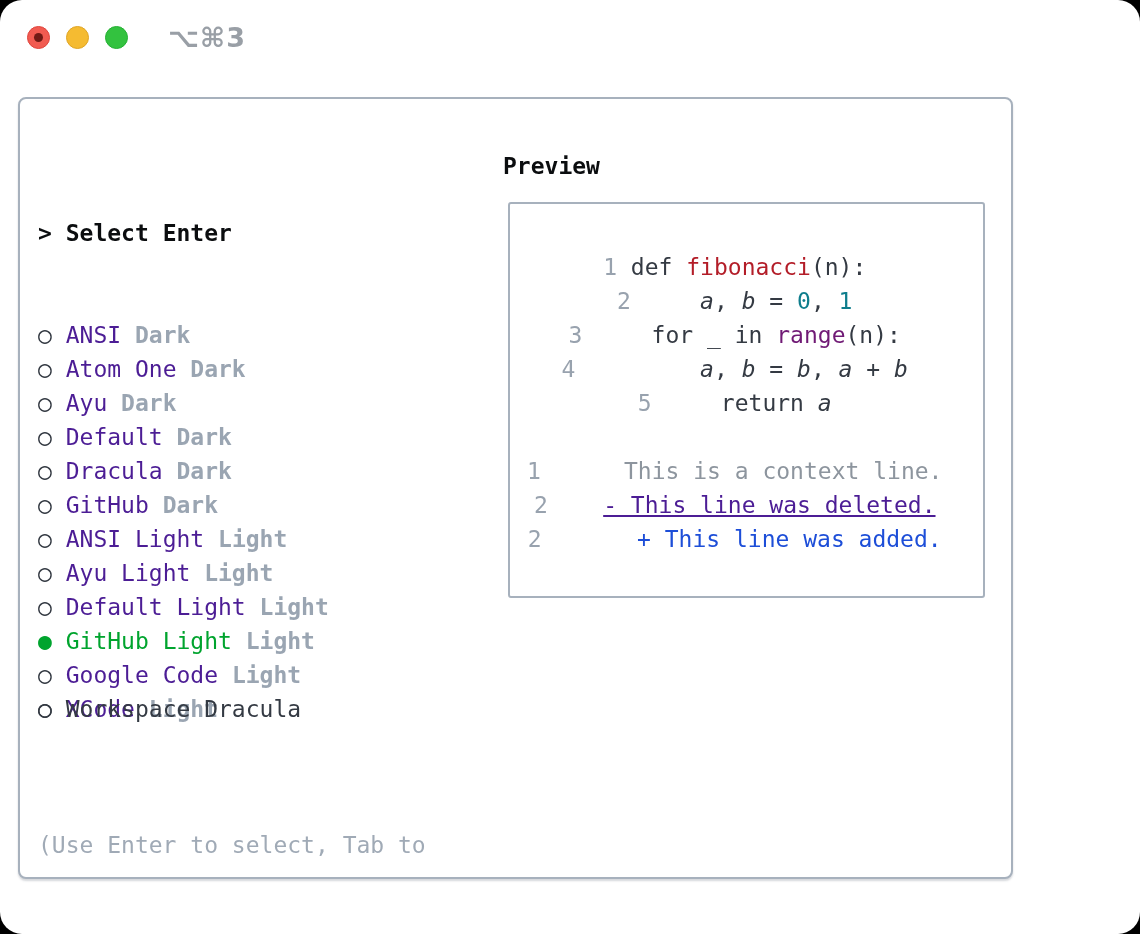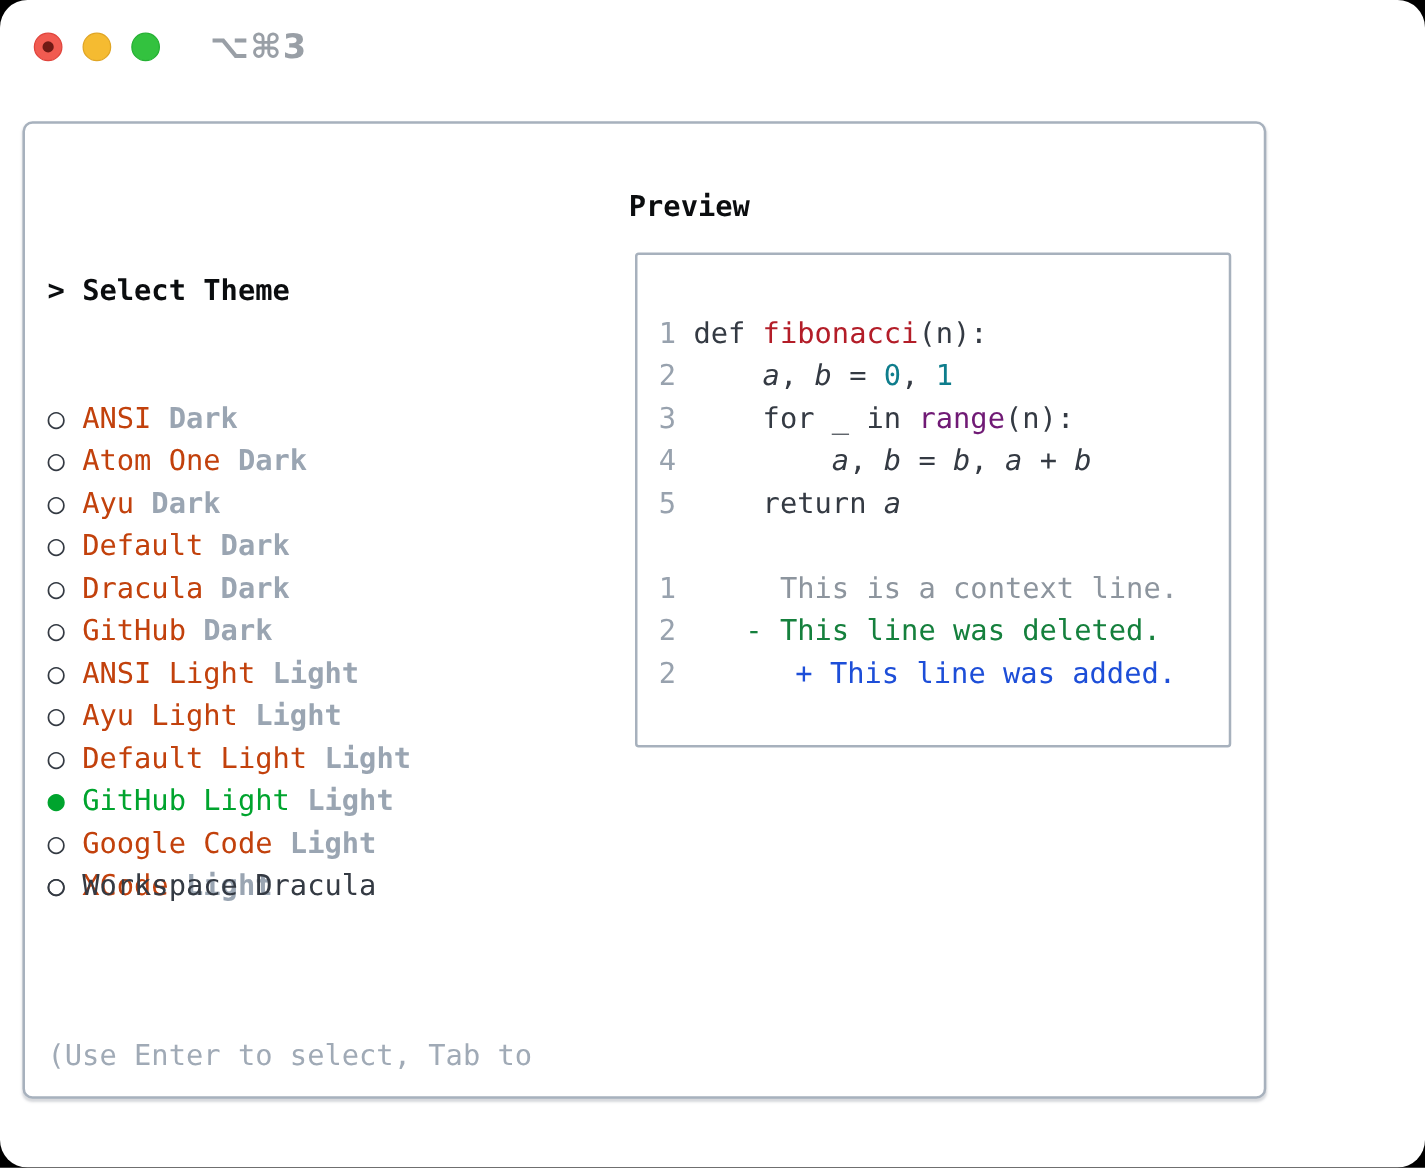--- a/index.html
+++ b/index.html
@@ -25,61 +25,61 @@
     position:absolute;left:18px;top:97px;width:995px;height:782px;
     border:2px solid #a7b1bd;border-radius:8px;background:#fff;
     box-sizing:border-box;box-shadow:0 2px 2px rgba(90,100,115,.25);
   }
   .mono{font-size:23px;line-height:34px;white-space:pre;}
   .theme-list{position:absolute;left:38px;top:148px;}
   .apply-block{position:absolute;left:38px;top:624px;}
   .footer{position:absolute;left:38px;top:760px;color:#a0aab6;}
   .row{white-space:pre;}
   .hdr{font-weight:bold;color:#0b0d0f;}
-  .name{color:#c2410c;}
+  .name{color:#4c1d95;}
   .variant{color:#9aa5b2;font-weight:bold;}
   .bullet{color:#343a43;}
   .sel .bullet,.sel .name,.sel .label{color:#00a42e;}
   .label{color:#343a43;}
   
   .preview-title{position:absolute;left:503px;top:149px;text-align:center;}
   .preview-box{
     position:absolute;left:508px;top:202px;width:477px;height:396px;
     border:2px solid #a7b1bd;border-radius:3px;box-sizing:border-box;background:#fff;
   }
-  .code{position:absolute;left:527px;top:250px;}
+  .code{position:absolute;left:527px;top:250px;text-align:center;}
   .cl{white-space:pre;height:34px;}
   .c-num{color:#98a2ae;}
   .c-p{color:#343a43;}
   .c-fn{color:#b31d28;}
   .c-v{color:#343a43;font-style:italic;}
   .c-nm{color:#0e7d8c;}
   .c-bi{color:#701a75;}
   .c-ctx{color:#8d959e;}
-  .c-del{color:#15803d;}
+  .c-del{color:#4c1d95;text-decoration:underline;}
   .c-add{color:#1d4ed8;margin-left:40px;}
 </style>
 </head>
 <body>
 
 <div class="window">
 
   <div class="lights">
     <div class="light light-red">
       <div class="dot"></div>
     </div>
     <div class="light light-yellow"></div>
     <div class="light light-green"></div>
   </div>
   <div class="app-title">⌥⌘3</div>
 
   <div class="panel"></div>
 
   <div class="mono theme-list">
-    <div class="row hdr"><span id="hdr-prefix">&gt; </span><span>Select Theme</span></div>
+    <div class="row hdr"><span id="hdr-prefix">&gt; </span><span>Select Enter</span></div>
     <div id="theme-rows"><div class="row"><span class="bullet">○ </span><span class="name">ANSI</span><span class="variant"> Dark</span></div><div class="row"><span class="bullet">○ </span><span class="name">Atom One</span><span class="variant"> Dark</span></div><div class="row"><span class="bullet">○ </span><span class="name">Ayu</span><span class="variant"> Dark</span></div><div class="row"><span class="bullet">○ </span><span class="name">Default</span><span class="variant"> Dark</span></div><div class="row"><span class="bullet">○ </span><span class="name">Dracula</span><span class="variant"> Dark</span></div><div class="row"><span class="bullet">○ </span><span class="name">GitHub</span><span class="variant"> Dark</span></div><div class="row"><span class="bullet">○ </span><span class="name">ANSI Light</span><span class="variant"> Light</span></div><div class="row"><span class="bullet">○ </span><span class="name">Ayu Light</span><span class="variant"> Light</span></div><div class="row"><span class="bullet">○ </span><span class="name">Default Light</span><span class="variant"> Light</span></div><div class="row sel"><span class="bullet">● </span><span class="name">GitHub Light</span><span class="variant"> Light</span></div><div class="row"><span class="bullet">○ </span><span class="name">Google Code</span><span class="variant"> Light</span></div><div class="row"><span class="bullet">○ </span><span class="name">XCode</span><span class="variant"> Light</span></div></div>
   </div>
 
   <div class="mono apply-block">
     <div id="apply-rows"><div class="row"><span class="bullet">○ </span><span class="label">Workspace Dracula</span></div></div>
   </div>
 
   <div class="mono footer">
     <div class="row">(Use Enter to select, Tab to</div>
     <div class="row">change focus)</div>

